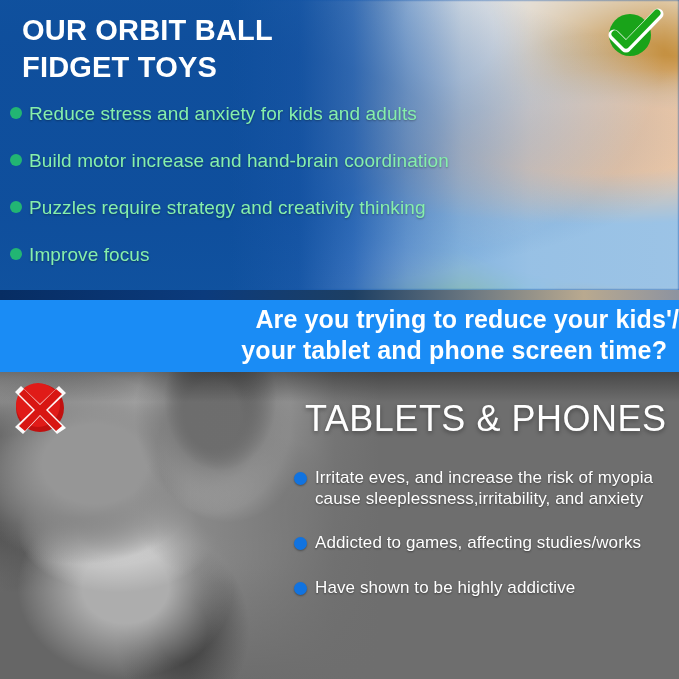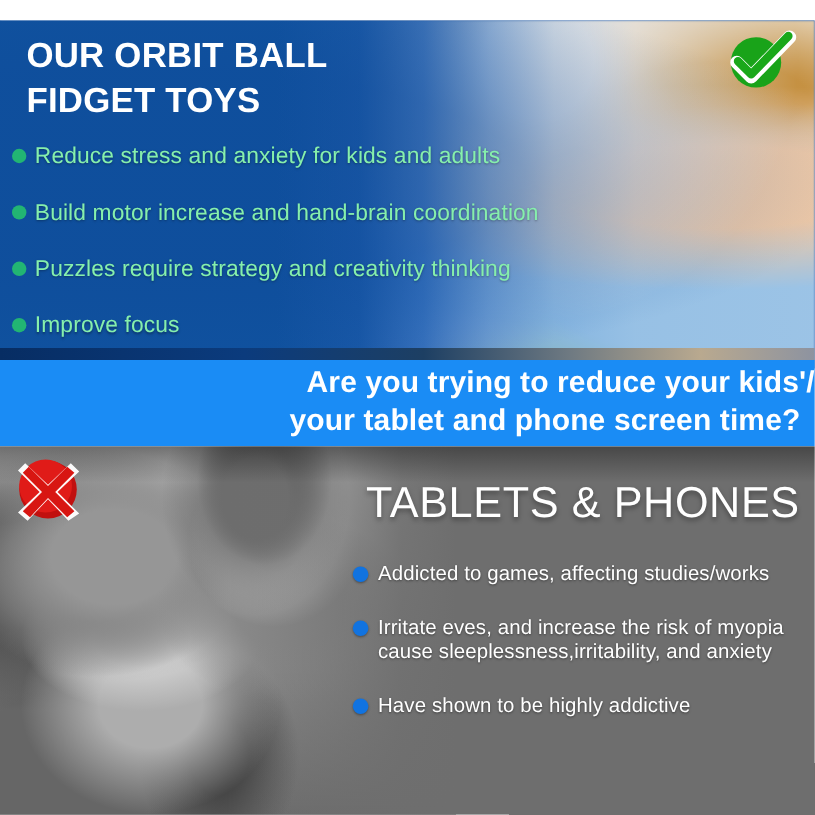--- a/index.html
+++ b/index.html
@@ -1,20 +1,20 @@
 <!DOCTYPE html>
 <html><head>
 <meta charset="utf-8">
 <style>
   html,body{margin:0;padding:0;background:#fff;}
   body{width:679px;height:679px;overflow:hidden;font-family:"Liberation Sans",sans-serif;}
   #page{position:relative;width:679px;height:679px;overflow:hidden;}
 
   
-  .panel-top{position:absolute;left:0;top:0;width:679px;height:290px;overflow:hidden;background:#0d4ea8;margin-top:17px;}
+  .panel-top{position:absolute;left:0;top:0;width:679px;height:290px;overflow:hidden;background:#0d4ea8;}
   .photo-top{position:absolute;inset:0;overflow:hidden;}
   
   .photo-top .bg{position:absolute;inset:0;
     background:
       radial-gradient(circle at 66% 12%, #f3ece6 0 9%, rgba(243,236,230,0) 42%),
       radial-gradient(ellipse at 88% 48%, #f0c9a6 0 16%, rgba(240,201,166,0) 40%),
       radial-gradient(ellipse at 95% 75%, #9dc4e6 0 22%, rgba(157,196,230,0) 48%),
       radial-gradient(ellipse at 57% 30%, #e8c39e 0 11%, rgba(232,195,158,0) 33%),
       radial-gradient(ellipse at 55% 14%, #c79a6c 0 10%, rgba(199,154,108,0) 30%),
       radial-gradient(ellipse at 88% 22%, #c8913f 0 9%, rgba(200,145,63,0) 30%),
@@ -159,25 +159,25 @@
       <path d="M9 6 L28 24 L47 6 L54 13 L36 30 L54 48 L45 54 L28 36 L11 54 L3 47 L21 30 L3 12 Z" fill="#ffffff" opacity="0.96"></path>
       <path d="M12 9 L28 25 L44 9 L50 14 L34 30 L50 46 L44 51 L28 35 L13 51 L7 46 L23 30 L7 14 Z" fill="#d81612"></path>
     </svg>
   </div>
 
   <div class="bot-title">TABLETS &amp; PHONES</div>
 
   <div class="bot-bullets">
     <div class="bb-row">
       <span class="dot-blue"></span>
-      <span class="bb-text">Addicted to games, affecting studies/works</span>
+      <span class="bb-text">Irritate eves, and increase the risk of myopia cause sleeplessness,irritability, and anxiety</span>
     </div>
     <div class="bb-row">
       <span class="dot-blue"></span>
-      <span class="bb-text">Irritate eves, and increase the risk of myopia cause sleeplessness,irritability, and anxiety</span>
+      <span class="bb-text">Addicted to games, affecting studies/works</span>
     </div>
     <div class="bb-row">
       <span class="dot-blue"></span>
       <span class="bb-text">Have shown to be highly addictive</span>
     </div>
   </div>
 
 </div>
 
 </body></html>

